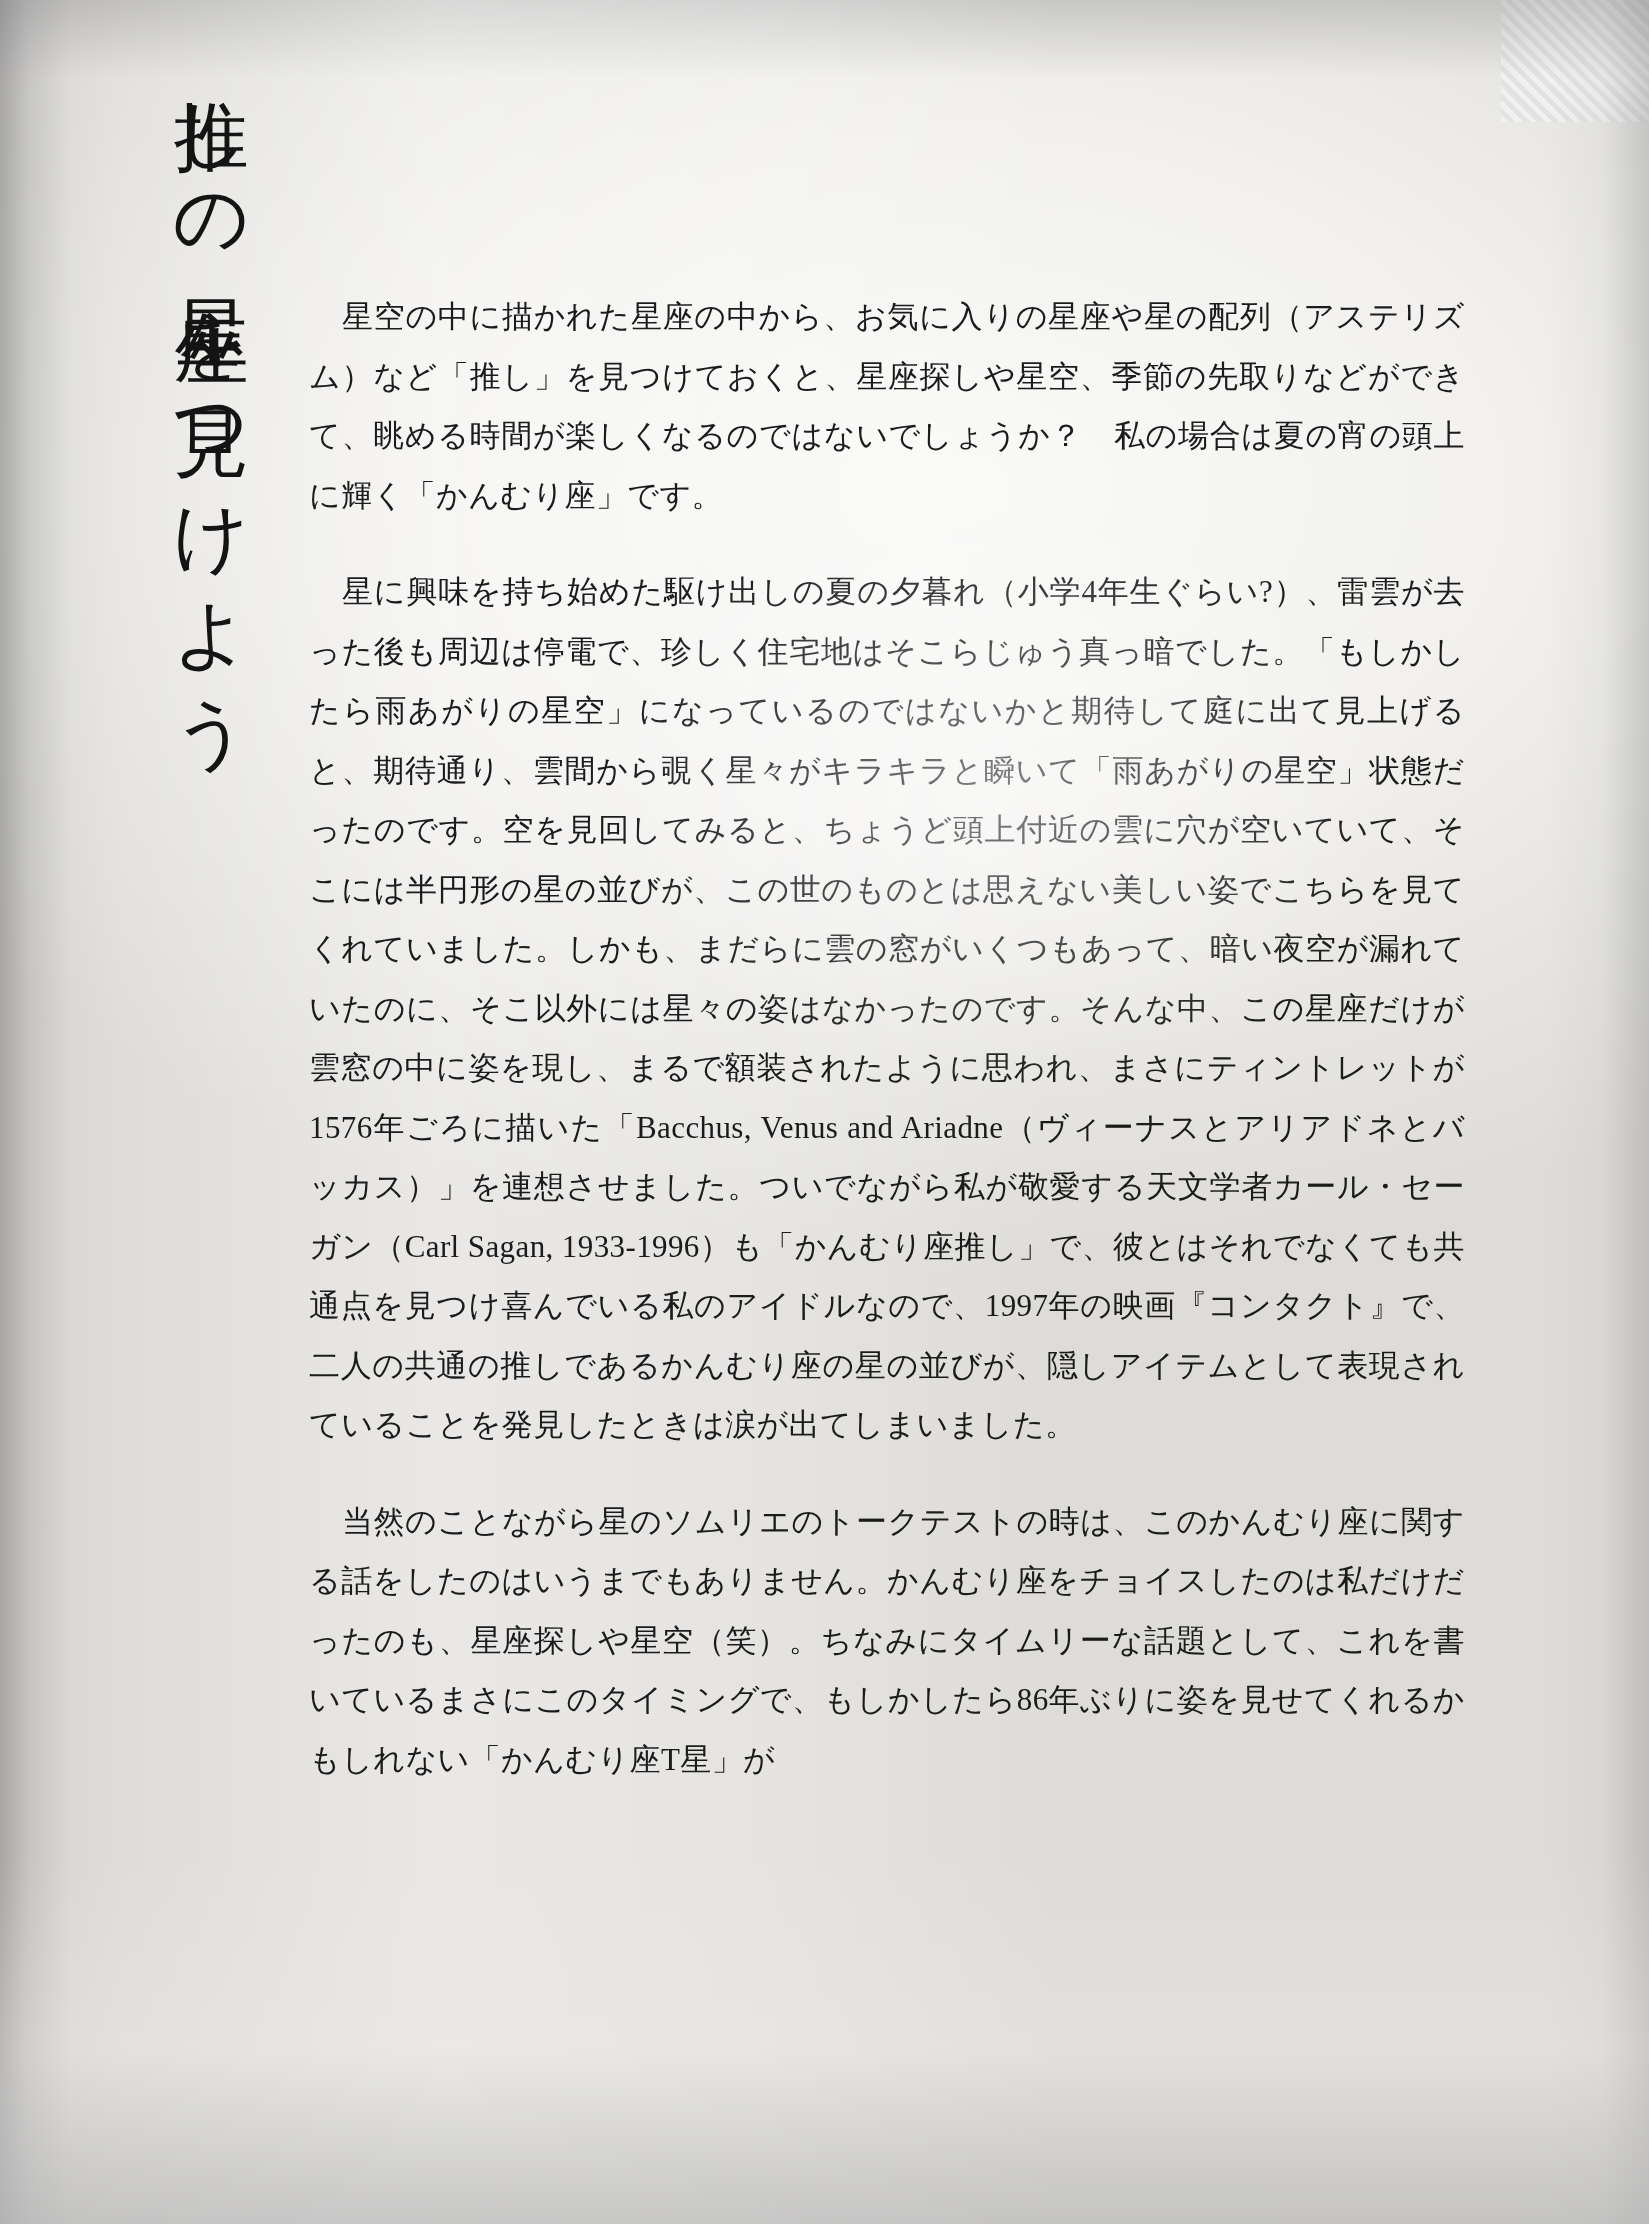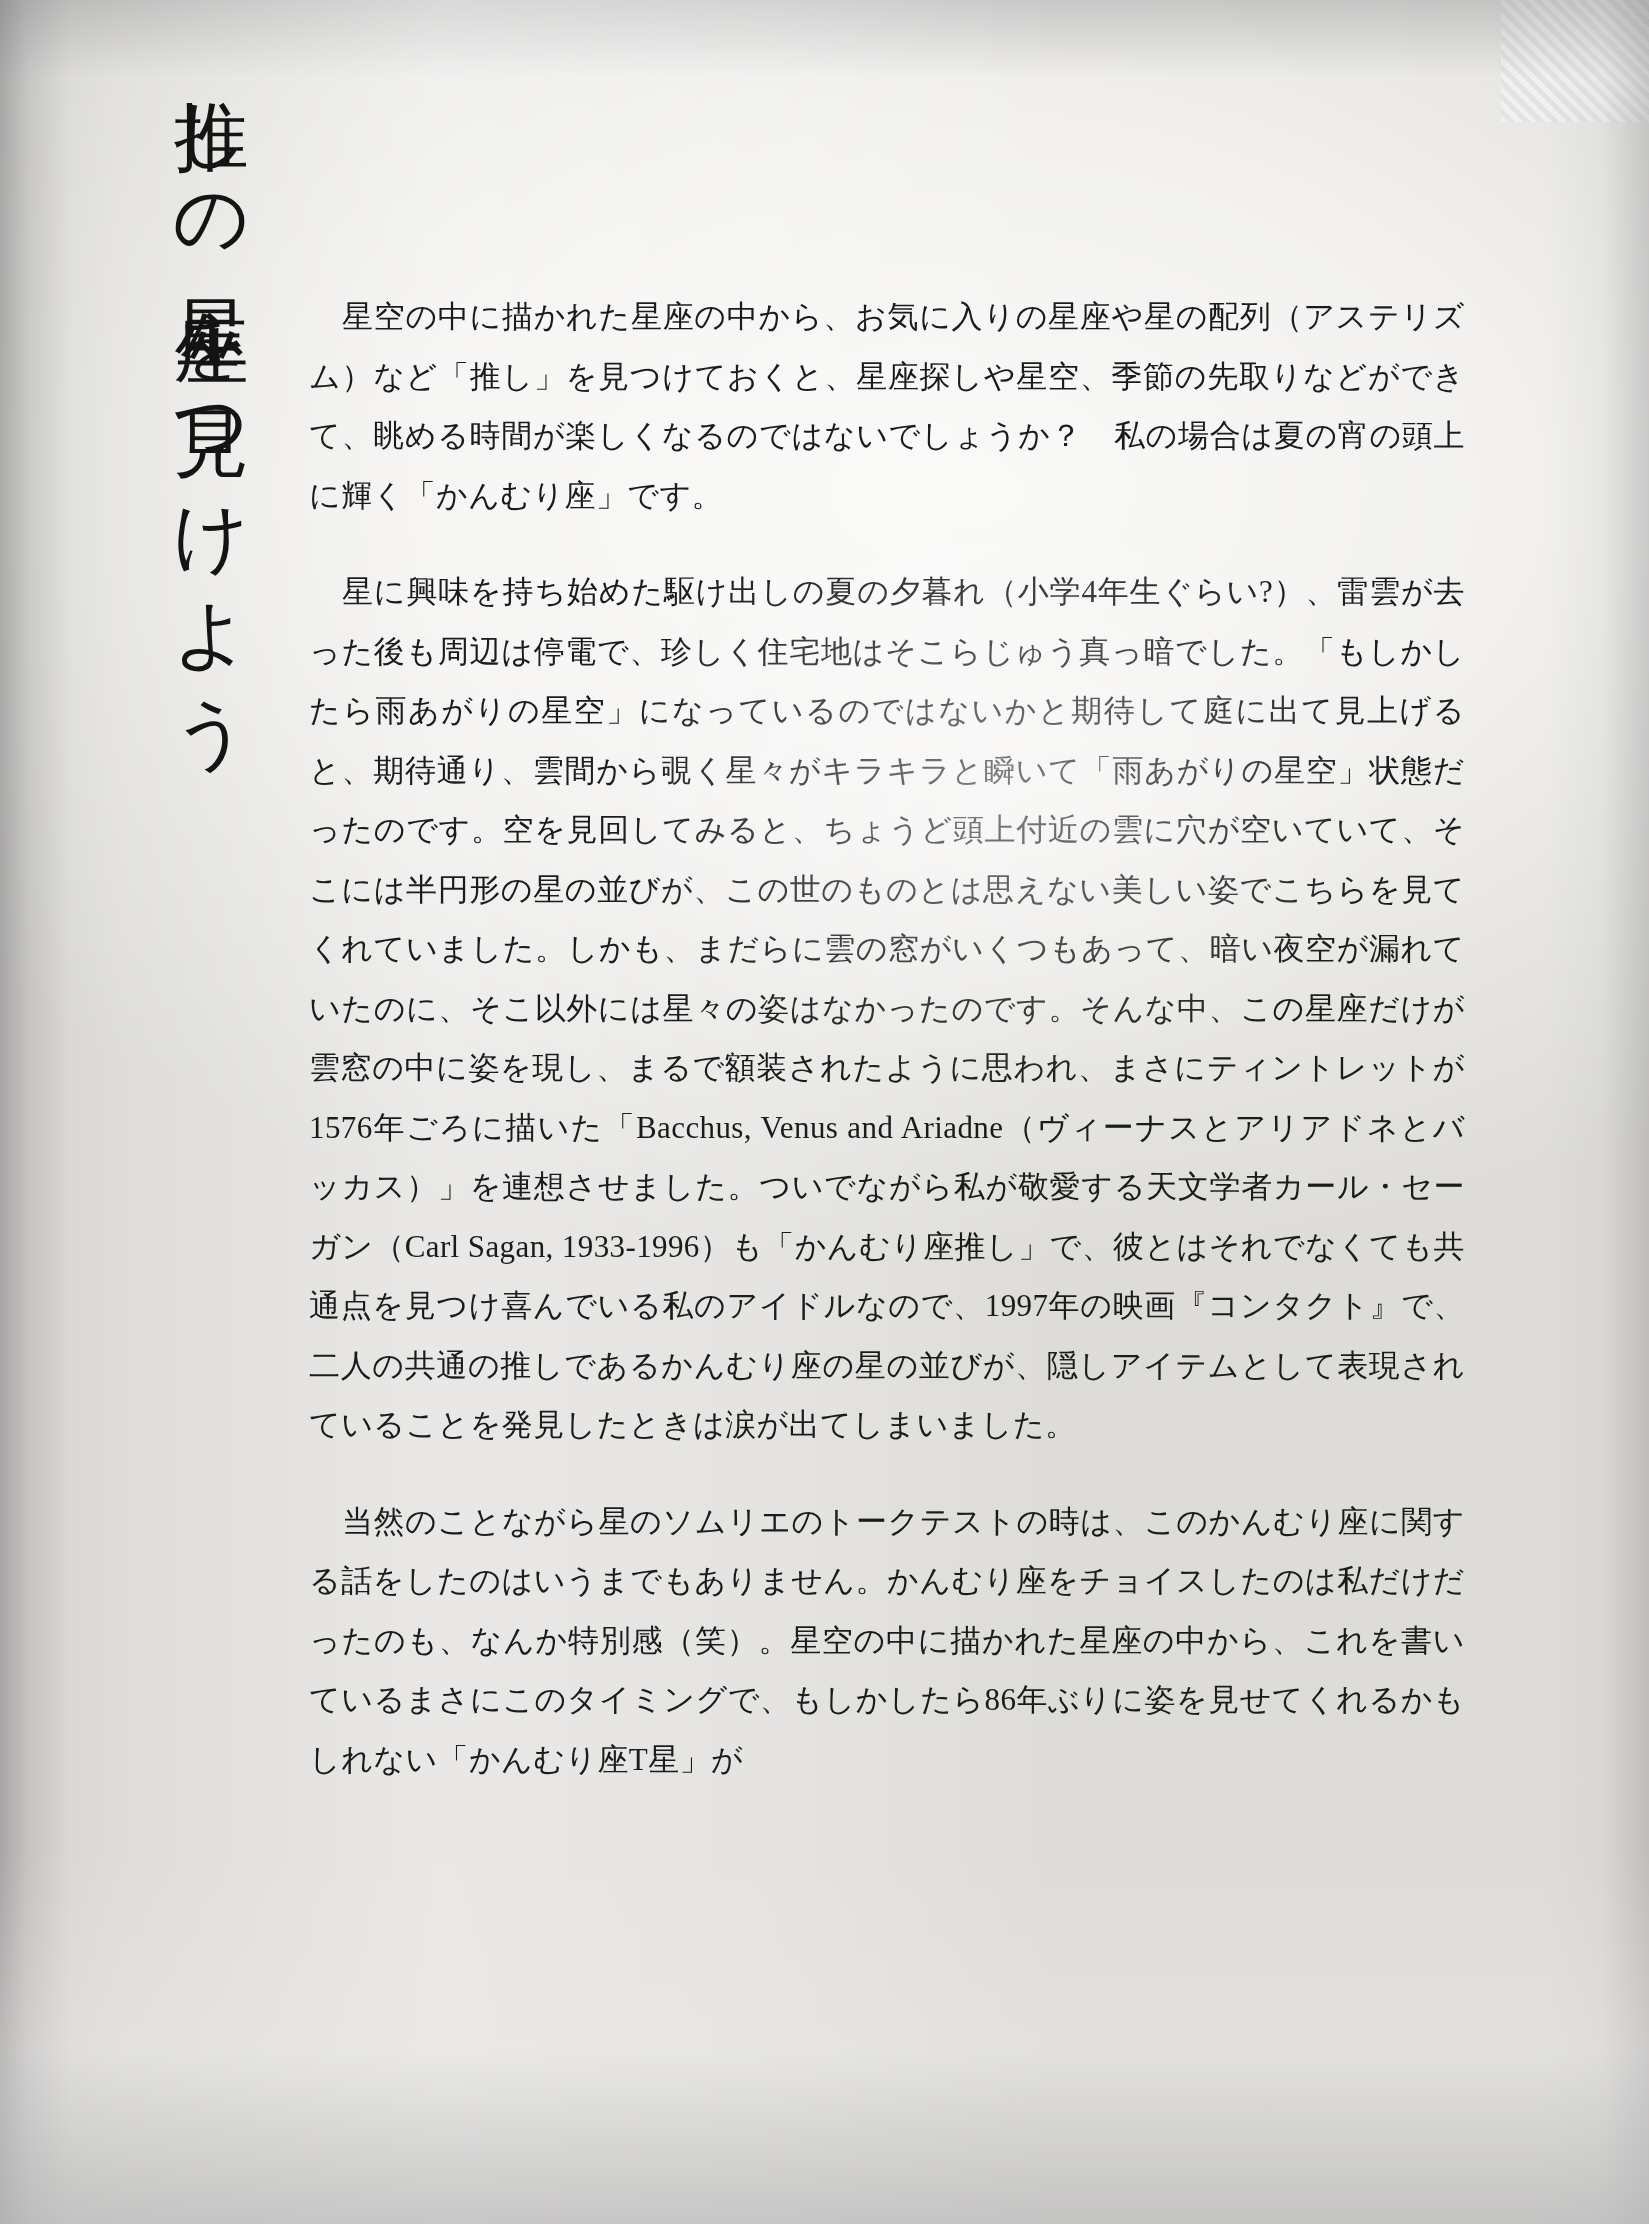--- a/index.html
+++ b/index.html
@@ -126,20 +126,20 @@
   <div id="gutter-shadow"></div>
   <div id="right-edge-shadow"></div>
   <div id="top-shadow"></div>
   <div id="sheen"></div>
 
   <h1 id="title">推しの星座を見つけよう</h1>
 
   <div id="body">
     <p class="para">星空の中に描かれた星座の中から、お気に入りの星座や星の配列（アステリズム）など「推し」を見つけておくと、星座探しや星空、季節の先取りなどができて、眺める時間が楽しくなるのではないでしょうか？　私の場合は夏の宵の頭上に輝く「かんむり座」です。</p>
     <p class="para">星に興味を持ち始めた駆け出しの夏の夕暮れ（小学4年生ぐらい?）、雷雲が去った後も周辺は停電で、珍しく住宅地はそこらじゅう真っ暗でした。「もしかしたら雨あがりの星空」になっているのではないかと期待して庭に出て見上げると、期待通り、雲間から覗く星々がキラキラと瞬いて「雨あがりの星空」状態だったのです。空を見回してみると、ちょうど頭上付近の雲に穴が空いていて、そこには半円形の星の並びが、この世のものとは思えない美しい姿でこちらを見てくれていました。しかも、まだらに雲の窓がいくつもあって、暗い夜空が漏れていたのに、そこ以外には星々の姿はなかったのです。そんな中、この星座だけが雲窓の中に姿を現し、まるで額装されたように思われ、まさにティントレットが1576年ごろに描いた「Bacchus, Venus and Ariadne（ヴィーナスとアリアドネとバッカス）」を連想させました。ついでながら私が敬愛する天文学者カール・セーガン（Carl Sagan, 1933-1996）も「かんむり座推し」で、彼とはそれでなくても共通点を見つけ喜んでいる私のアイドルなので、1997年の映画『コンタクト』で、二人の共通の推しであるかんむり座の星の並びが、隠しアイテムとして表現されていることを発見したときは涙が出てしまいました。</p>
-    <p class="para">当然のことながら星のソムリエのトークテストの時は、このかんむり座に関する話をしたのはいうまでもありません。かんむり座をチョイスしたのは私だけだったのも、なんか特別感（笑）。星空の中に描かれた星座の中から、これを書いているまさにこのタイミングで、もしかしたら86年ぶりに姿を見せてくれるかもしれない「かんむり座T星」が</p>
+    <p class="para">当然のことながら星のソムリエのトークテストの時は、このかんむり座に関する話をしたのはいうまでもありません。かんむり座をチョイスしたのは私だけだったのも、星座探しや星空（笑）。ちなみにタイムリーな話題として、これを書いているまさにこのタイミングで、もしかしたら86年ぶりに姿を見せてくれるかもしれない「かんむり座T星」が</p>
   </div>
 
   <div id="glare"></div>
   <div id="blur-bottom"></div>
   <div id="bottom-shadow"></div>
 </div>
 
 
 </body></html>

